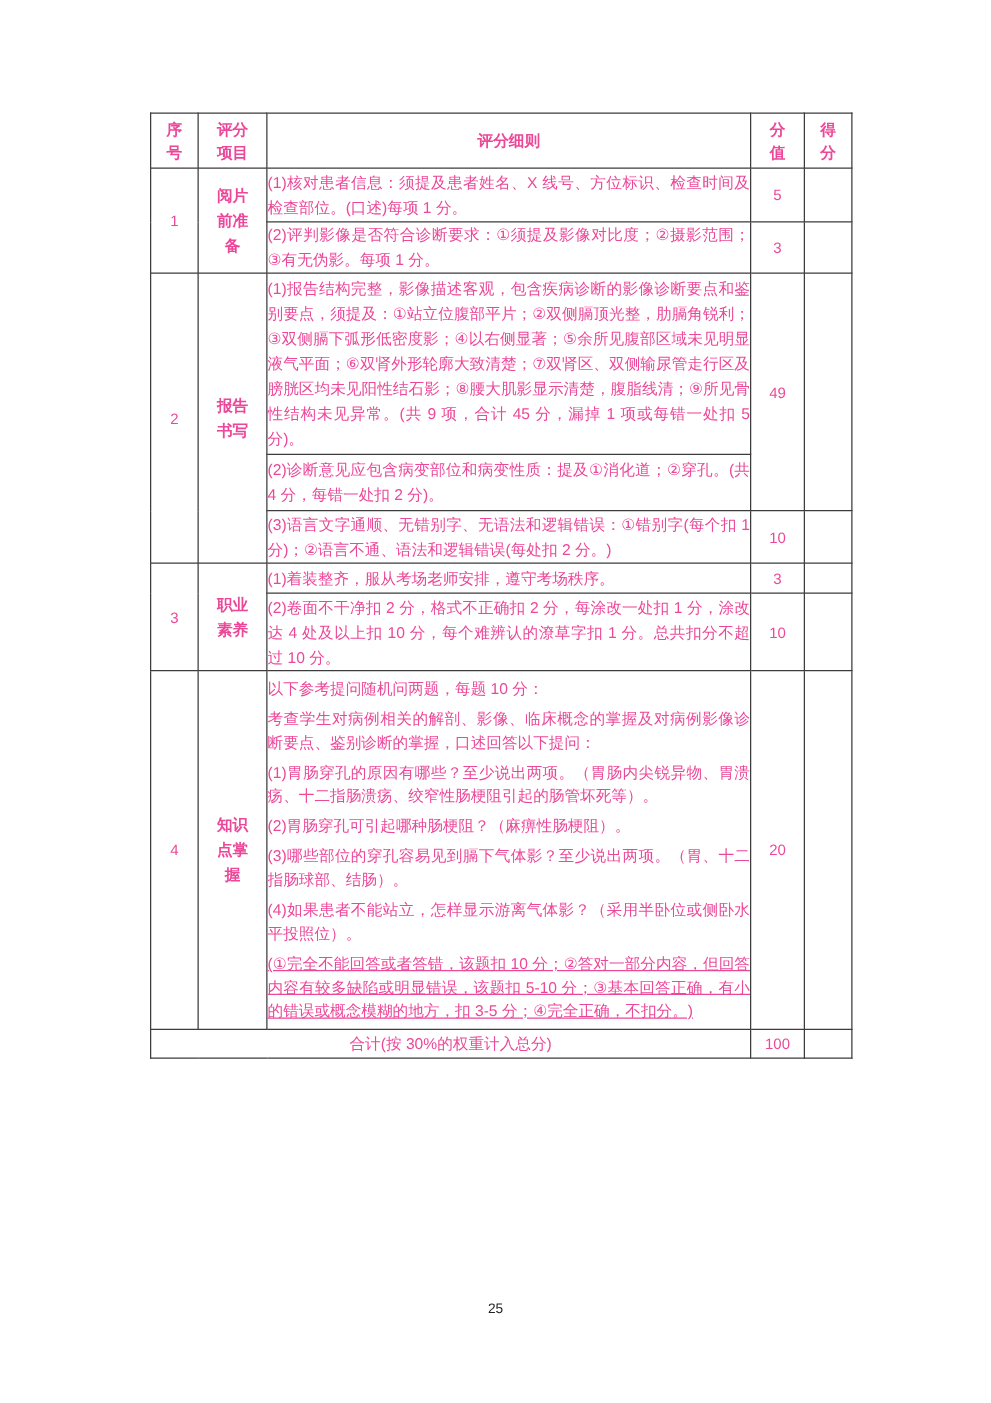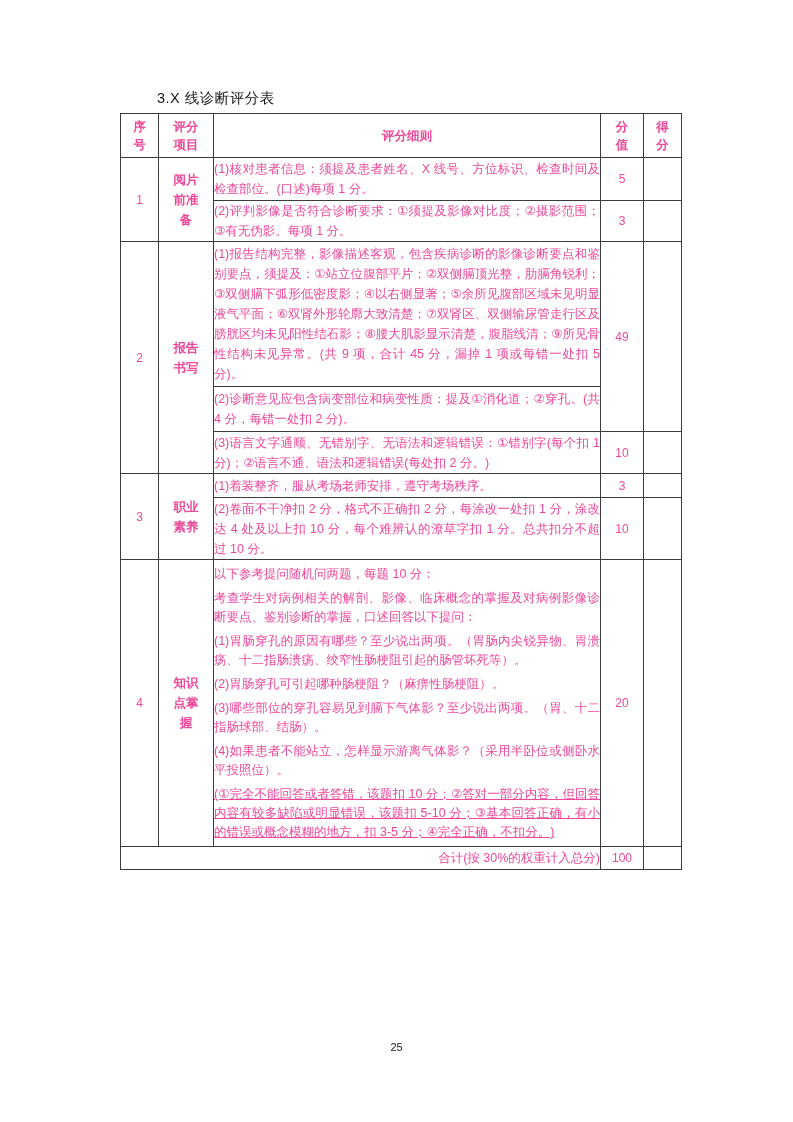--- a/index.html
+++ b/index.html
@@ -31,31 +31,30 @@
   td.cat-cell .wrapcat { display:inline-block; width:27px;font-weight:bold; }
   td.detail-cell {
     text-align:justify; text-justify:inter-character;
     padding:2px 6px 2px 8px; line-height:20px;
   }
   td.detail-cell.knowledge { line-height:19px; padding-top:5px; padding-bottom:4px; }
   td.detail-cell p { margin:0 0 5px 0; }
   td.detail-cell p:last-child { margin-bottom:0;text-decoration:underline; }
   td.score-cell { text-align:center; font-size:12px; }
   td.score-top { vertical-align:top; padding-top:62px;text-align:center; }
-  td.total-label { text-align:right; font-size:12.5px; }
+  td.total-label { text-align:center; font-size:12.5px; }
   .pageno {
     position:absolute; left:0; right:0; top:1041px;
     text-align:center; font-size:11px; color:#222;
   }
 </style>
 </head>
 <body>
 
 <div class="doc">
-  <div class="title">3.X 线诊断评分表</div>
 
   <table class="rubric">
     <colgroup>
       <col style="width:38px">
         <col style="width:55px">
         <col style="width:387px">
         <col style="width:43px">
         <col style="width:38px">
     </colgroup>
 

